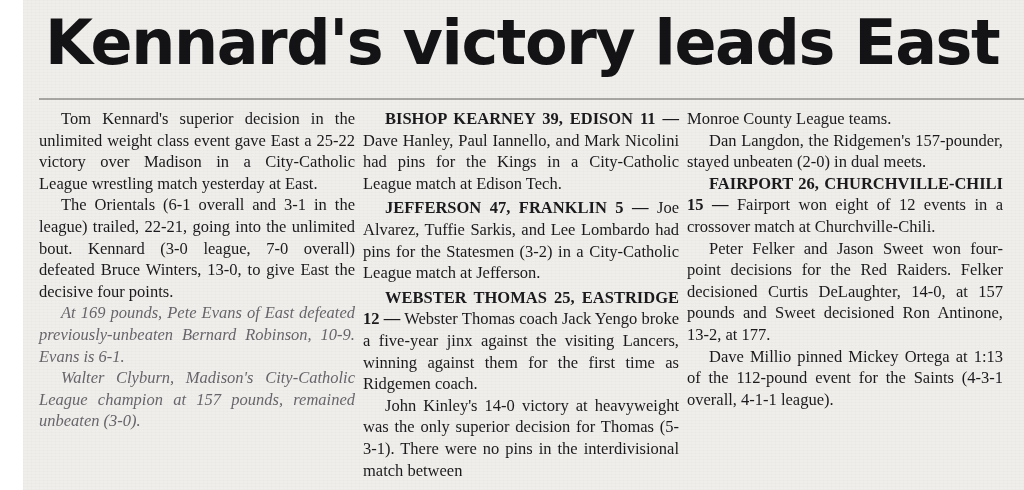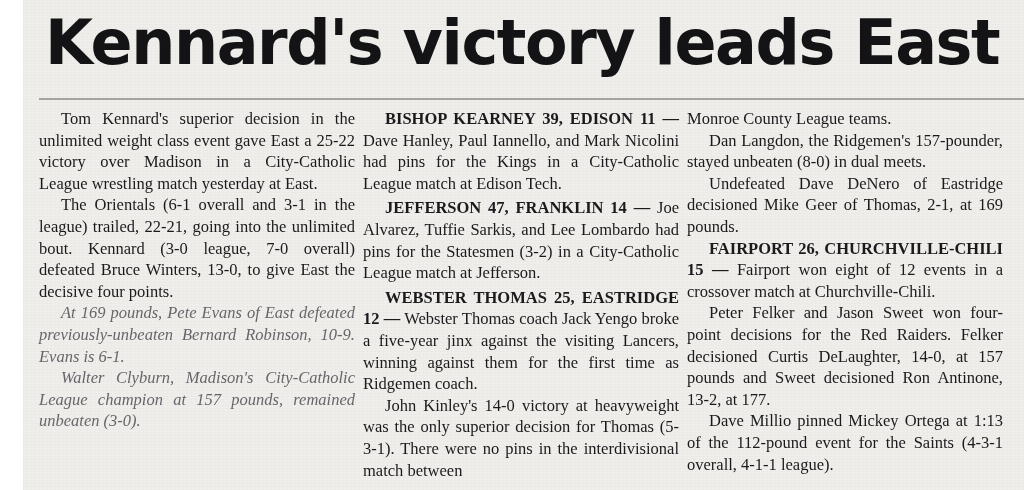--- a/index.html
+++ b/index.html
@@ -105,37 +105,36 @@
       <p class="faded">Walter Clyburn, Madison's City-Catholic League champion at 157 pounds, remained unbeaten (3-0).</p>
     </div>
 
     <div class="col">
       <p>
         <span class="scorehead">BISHOP KEARNEY 39, EDISON 11 —</span>
         <span>Dave Hanley, Paul Iannello, and Mark Nicolini had pins for the Kings in a City-Catholic League match at Edison Tech.</span>
       </p>
       <div class="gap"></div>
       <p>
-        <span class="scorehead">JEFFERSON 47, FRANKLIN 14 —</span>
+        <span class="scorehead">JEFFERSON 47, FRANKLIN 5 —</span>
         <span>Joe Alvarez, Tuffie Sarkis, and Lee Lombardo had pins for the Statesmen (3-2) in a City-Catholic League match at Jefferson.</span>
       </p>
       <div class="gap"></div>
       <p>
         <span class="scorehead">WEBSTER THOMAS 25, EASTRIDGE 12 —</span>
         <span>Webster Thomas coach Jack Yengo broke a five-year jinx against the visiting Lancers, winning against them for the first time as Ridgemen coach.</span>
       </p>
       <p>
         <span>John Kinley's 14-0 victory at heavyweight was the only superior decision for Thomas (5-3-1). There were no pins in the interdivisional match between</span>
       </p>
     </div>
 
     <div class="col">
       <p class="noindent">Monroe County League teams.</p>
-      <p>Dan Langdon, the Ridgemen's 157-pounder, stayed unbeaten (8-0) in dual meets.</p>
-      <p>Undefeated Dave DeNero of Eastridge decisioned Mike Geer of Thomas, 2-1, at 169 pounds.</p>
+      <p>Dan Langdon, the Ridgemen's 157-pounder, stayed unbeaten (2-0) in dual meets.</p>
       <p>
         <span class="scorehead">FAIRPORT 26, CHURCHVILLE-CHILI 15 —</span>
         <span>Fairport won eight of 12 events in a crossover match at Churchville-Chili.</span>
       </p>
       <p>Peter Felker and Jason Sweet won four-point decisions for the Red Raiders. Felker decisioned Curtis DeLaughter, 14-0, at 157 pounds and Sweet decisioned Ron Antinone, 13-2, at 177.</p>
       <p>Dave Millio pinned Mickey Ortega at 1:13 of the 112-pound event for the Saints (4-3-1 overall, 4-1-1 league).</p>
     </div>
 
   </div>
 </div>

